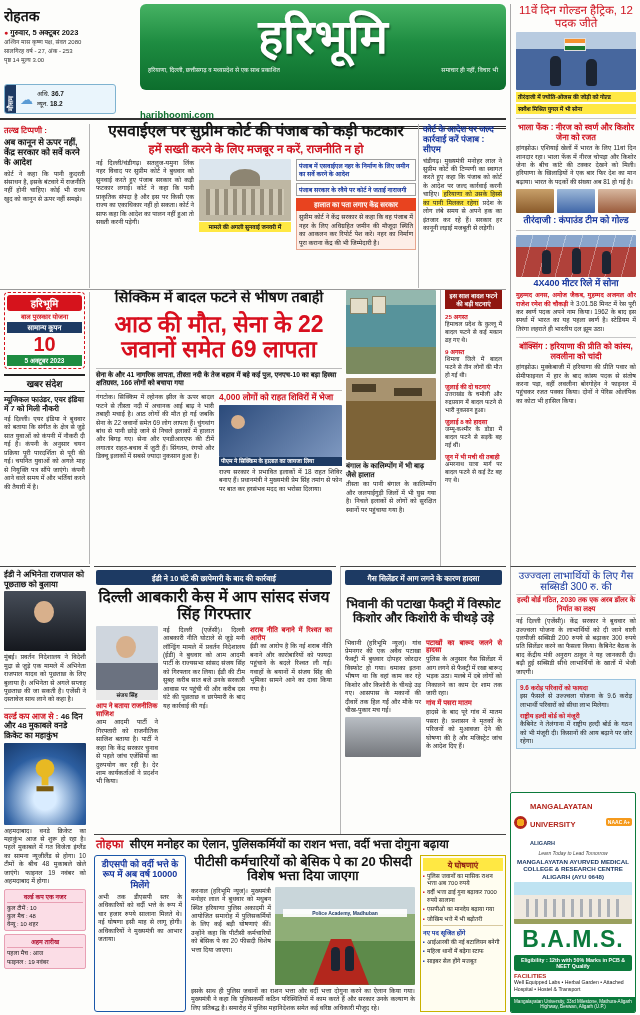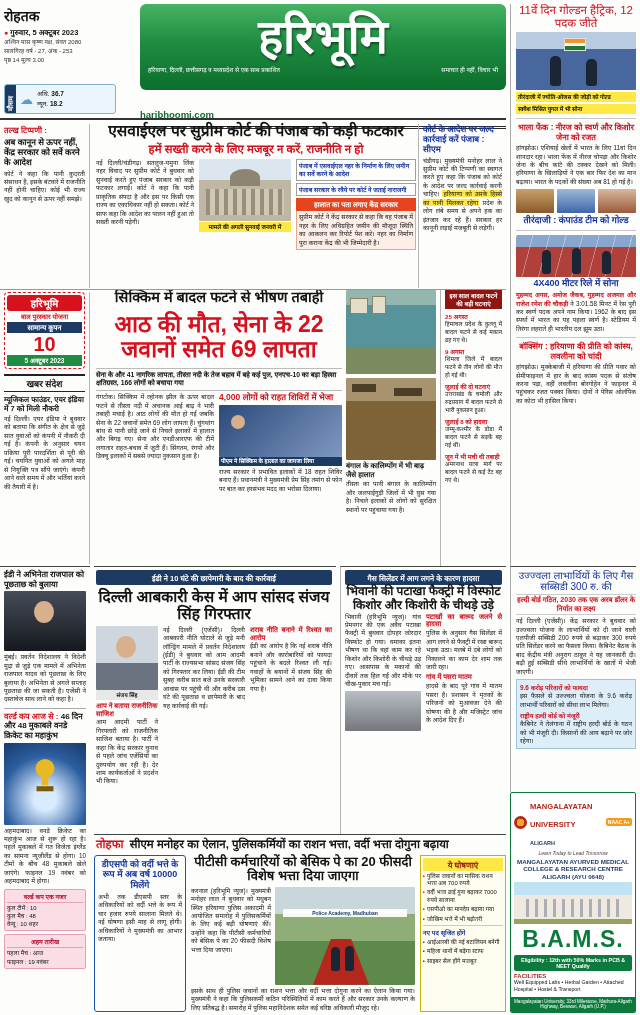--- a/index.html
+++ b/index.html
@@ -112,21 +112,21 @@
   
   .kbar{background:#1d3a63;color:#fff;font-weight:bold;font-size:7.5px;text-align:center;padding:2.5px 2px;border-radius:2px}
   #delhi{left:94px;top:566px;width:242px;height:268px;border-top:1.5px solid #444;padding:3px 4px 0 2px}
   .d-head{font-size:15.5px;font-weight:bold;text-align:center;line-height:1.12;margin:3px 0}
   .d-row{display:flex;gap:5px}
   .d-left{width:62px}
   .d-right{flex:1}
   .sub-red{color:#cf1420;font-size:6.8px;font-weight:bold;line-height:1.15;margin:2px 0 1px;break-inside:avoid}
   .cap-n{font-size:5.6px;font-weight:bold;text-align:center;background:#e8e8e8;padding:1px 0}
   #bhiwani{left:340px;top:566px;width:166px;height:268px;border-top:1.5px solid #444;border-left:1px solid #b5b5b5;padding:3px 4px 0 4px}
-  .bh-head{font-size:12px;font-weight:bold;text-align:center;line-height:1.15;margin:0 0}
+  .bh-head{font-size:12px;font-weight:bold;text-align:center;line-height:1.15;margin:13px 0}
   #ujjwala{left:510px;top:566px;width:126px;height:226px;border-top:1.5px solid #444;border-left:1px solid #a9a9a9;padding:3px 0 0 5px}
   .uj-head{color:#17379e;font-size:10px;font-weight:normal;text-align:center;line-height:1.12}
   .uj-sub{color:#cf1420;font-size:7px;font-weight:bold;text-align:center;line-height:1.2;margin:2px 0;border-top:1px solid #ccc;border-bottom:1px solid #ccc;padding:1px 0}
   .uj-box{background:#ddeef9;border:1px solid #9cc4df;padding:3px;margin-top:3px}
   .uj-ph{color:#cf1420;font-size:6.4px;font-weight:bold}
 
   
   #leftcol{left:0;top:566px;width:90px;height:449px;border-top:1.5px solid #444;padding:3px 4px 0 4px}
   .lc-h{font-size:8px;font-weight:bold;line-height:1.2;margin-bottom:2px}
   .wc-label{color:#cf1420;font-weight:bold}

